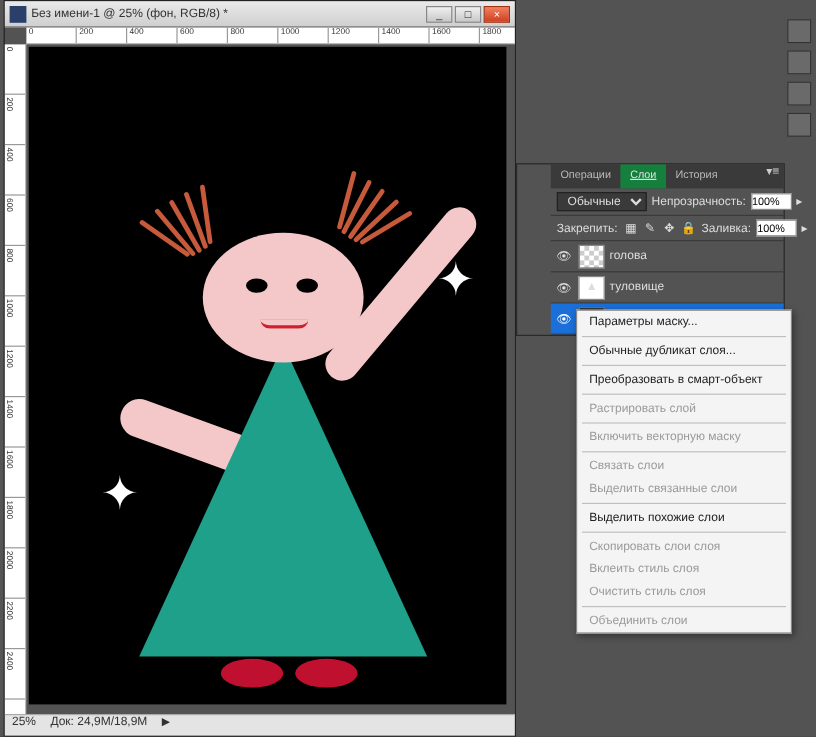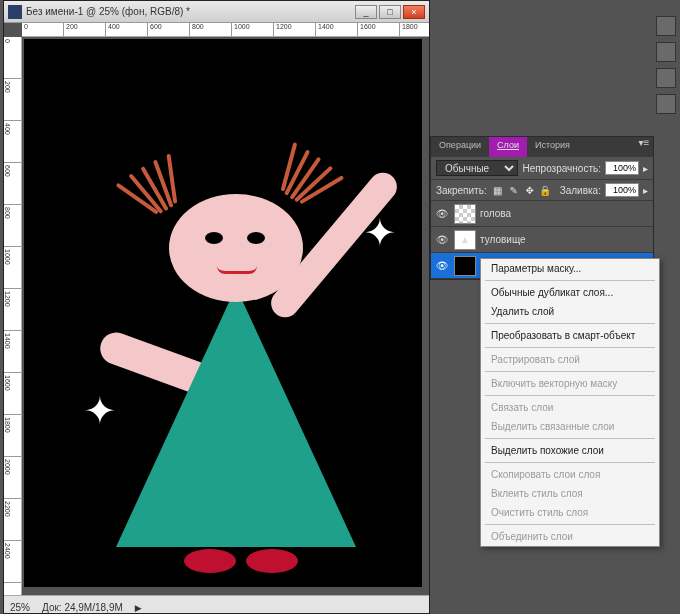--- a/index.html
+++ b/index.html
@@ -30,36 +30,36 @@
 .hair { position: absolute; width: 80px; height: 60px; }
 .hair.l { left: 100px; top: 120px; transform: rotate(-30deg); }
 .hair.r { left: 245px; top: 118px; transform: rotate(35deg); }
 .hair span { position: absolute; width: 4px; height: 50px; background: #c65a3a; border-radius: 2px; }
 .foot { position: absolute; width: 52px; height: 24px; background: #c01030; border-radius: 50%; top: 510px; }
 .foot.l { left: 160px; } .foot.r { left: 222px; }
 .sparkle { position: absolute; color: #fff; font-size: 38px; }
 .sp1 { left: 340px; top: 172px; }
 .sp2 { left: 60px; top: 350px; }
 
-.statusbar { position: absolute; left: 0; right: 0; bottom: 0; height: 18px; background: #e4e4e4; display: flex; align-items: flex-end; padding: 0 6px; color: #333; border-top: 1px solid #aaa; gap: 12px; }
+.statusbar { position: absolute; left: 0; right: 0; bottom: 0; height: 18px; background: #e4e4e4; display: flex; align-items: flex-start; padding: 0 6px; color: #333; border-top: 1px solid #aaa; gap: 12px; }
 .status-arrow { font-size: 9px; }
 
 .right-area { position: absolute; left: 430px; top: 0; right: 0; bottom: 0; background: #535353; }
 .tools-strip { position: absolute; right: 0; top: 12px; width: 26px; background: #535353; display: flex; flex-direction: column; gap: 6px; padding: 4px 2px; }
 .tool-ic { width: 20px; height: 20px; background: #6a6a6a; border: 1px solid #333; }
 
-.layers-panel { position: absolute; left: 0; top: 136px; width: 224px; background: #535353; border: 1px solid #2a2a2a; }
+.layers-panel { position: absolute; left: 0; top: 136px; width: 224px; background: #535353; border: 1px solid #2a2a2a; padding-left: 28px; }
 .panel-tabs { display: flex; background: #3a3a3a; height: 20px; }
 .panel-tab { padding: 3px 8px; color: #bbb; font-size: 9px; cursor: pointer; }
-.panel-tab.active { background: #a21caf; color: #e0e0e0; text-decoration: underline; }
+.panel-tab.active { background: #15803d; color: #e0e0e0; text-decoration: underline; }
 .tab-menu { margin-left: auto; width: 18px; color: #ccc; text-align: center; }
 
 .panel-row { display: flex; align-items: center; padding: 3px 5px; gap: 4px; color: #ddd; font-size: 9px; border-bottom: 1px solid #3a3a3a; }
 .sel { flex: 1; height: 16px; background: #3a3a3a; border: 1px solid #222; color: #ddd; padding: 0 4px; }
-.num-field { width: 34px; height: 14px; background: #fff; border: 1px solid #888; color: #000; text-align: right; padding-right: 2px; font-size: 9px; }
+.num-field { width: 34px; height: 14px; background: #fff; border: 1px solid #888; color: #000; text-align: left; padding-right: 2px; font-size: 9px; }
 .lock-icons { display: flex; gap: 2px; }
 .lock-icons span { width: 14px; height: 14px; display: flex; align-items: center; justify-content: center; font-size: 10px; }
 
 .layer-list { }
 .layer-row { display: flex; align-items: center; height: 26px; border-bottom: 1px solid #3a3a3a; padding: 0 3px; gap: 4px; color: #ddd; }
 .layer-row.selected { background: #1a6fd8; color: #fff; }
 .eye-ic { width: 16px; text-align: center; }
 .thumb { width: 22px; height: 20px; border: 1px solid #888; background: #fff; display: flex; align-items: center; justify-content: center; font-size: 10px; }
 .thumb.checker { background: repeating-conic-gradient(#ccc 0 25%, #fff 0 50%) 0 0/8px 8px; }
 .thumb.black { background: #000; }
@@ -200,21 +200,20 @@
         <span>фон</span>
       </div>
     </div>
   </div>
 </div>
 
 <div class="context-menu">
   <div class="menu-item">Параметры маску...</div>
   <div class="menu-sep"></div>
   <div class="menu-item">Обычные дубликат слоя...</div>
-  <div class="menu-item">Удалить слой</div>
   <div class="menu-sep"></div>
   <div class="menu-item">Преобразовать в смарт-объект</div>
   <div class="menu-sep"></div>
   <div class="menu-item disabled">Растрировать слой</div>
   <div class="menu-sep"></div>
   <div class="menu-item disabled">Включить векторную маску</div>
   <div class="menu-sep"></div>
   <div class="menu-item disabled">Связать слои</div>
   <div class="menu-item disabled">Выделить связанные слои</div>
   <div class="menu-sep"></div>

